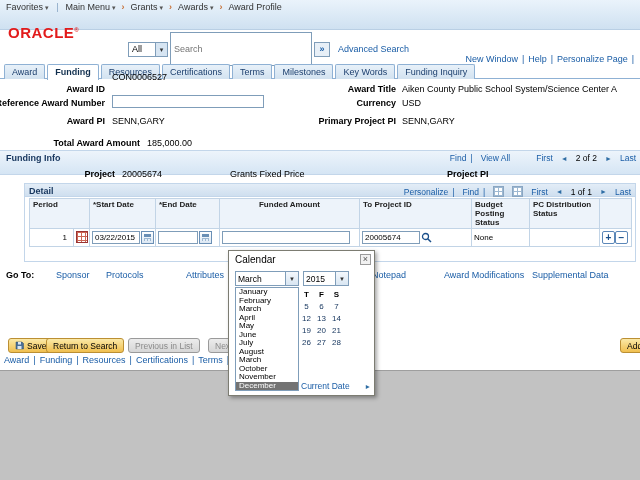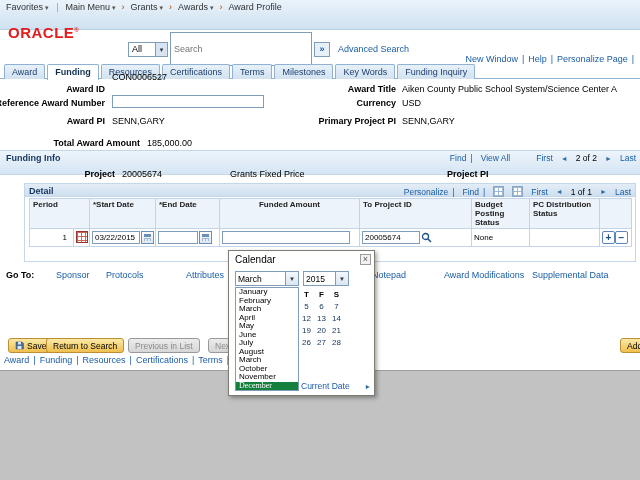--- a/index.html
+++ b/index.html
@@ -94,21 +94,21 @@
   .sel { position:absolute; height:15px; border:1px solid #7f9db9; background:#fff; font-size:8.5px; display:flex; align-items:center; cursor:pointer; }
   .seltext { padding:0 2px; flex:1; overflow:hidden; }
   .selarrow { width:13px; height:13px; background:linear-gradient(#f4f8fc,#d9e6f2); border-left:1px solid #7f9db9; font-size:6px; display:flex; align-items:center; justify-content:center; color:#333; flex:none; }
   .calrow { position:absolute; left:10px; display:flex; }
   .calcell { width:15px; text-align:center; font-size:8px; color:#13335c; height:12px; line-height:12px; cursor:pointer; }
   .dayhdr .calcell { font-weight:bold; color:#000; cursor:default; }
   .curdate { position:absolute; left:72px; top:130px; color:#1a5da6; font-size:8.5px; cursor:pointer; display:flex; gap:16px; align-items:center; }
   .curdate .tri { font-size:8px; }
   .monthlist { position:absolute; left:6px; top:36px; width:64px; border:1px solid #7f9db9; background:#fff; z-index:60; }
   .mitem { height:8.5px; line-height:8.5px; padding-left:3px; font-size:8px; overflow:hidden; cursor:pointer; white-space:nowrap; }
-  .mitem.selected { background:#15803d; color:#fff;font-family:Liberation Serif, serif; }
+  .mitem.selected { background:#737373; color:#fff; }
 </style>
 </head>
 <body>
 
 <div class="screen">
 
   <div class="topband">
     <div class="crumbs">
       <span class="crumb"><span>Favorites</span><span class="dd">▾</span></span>
       <span class="crumb-div"></span>

